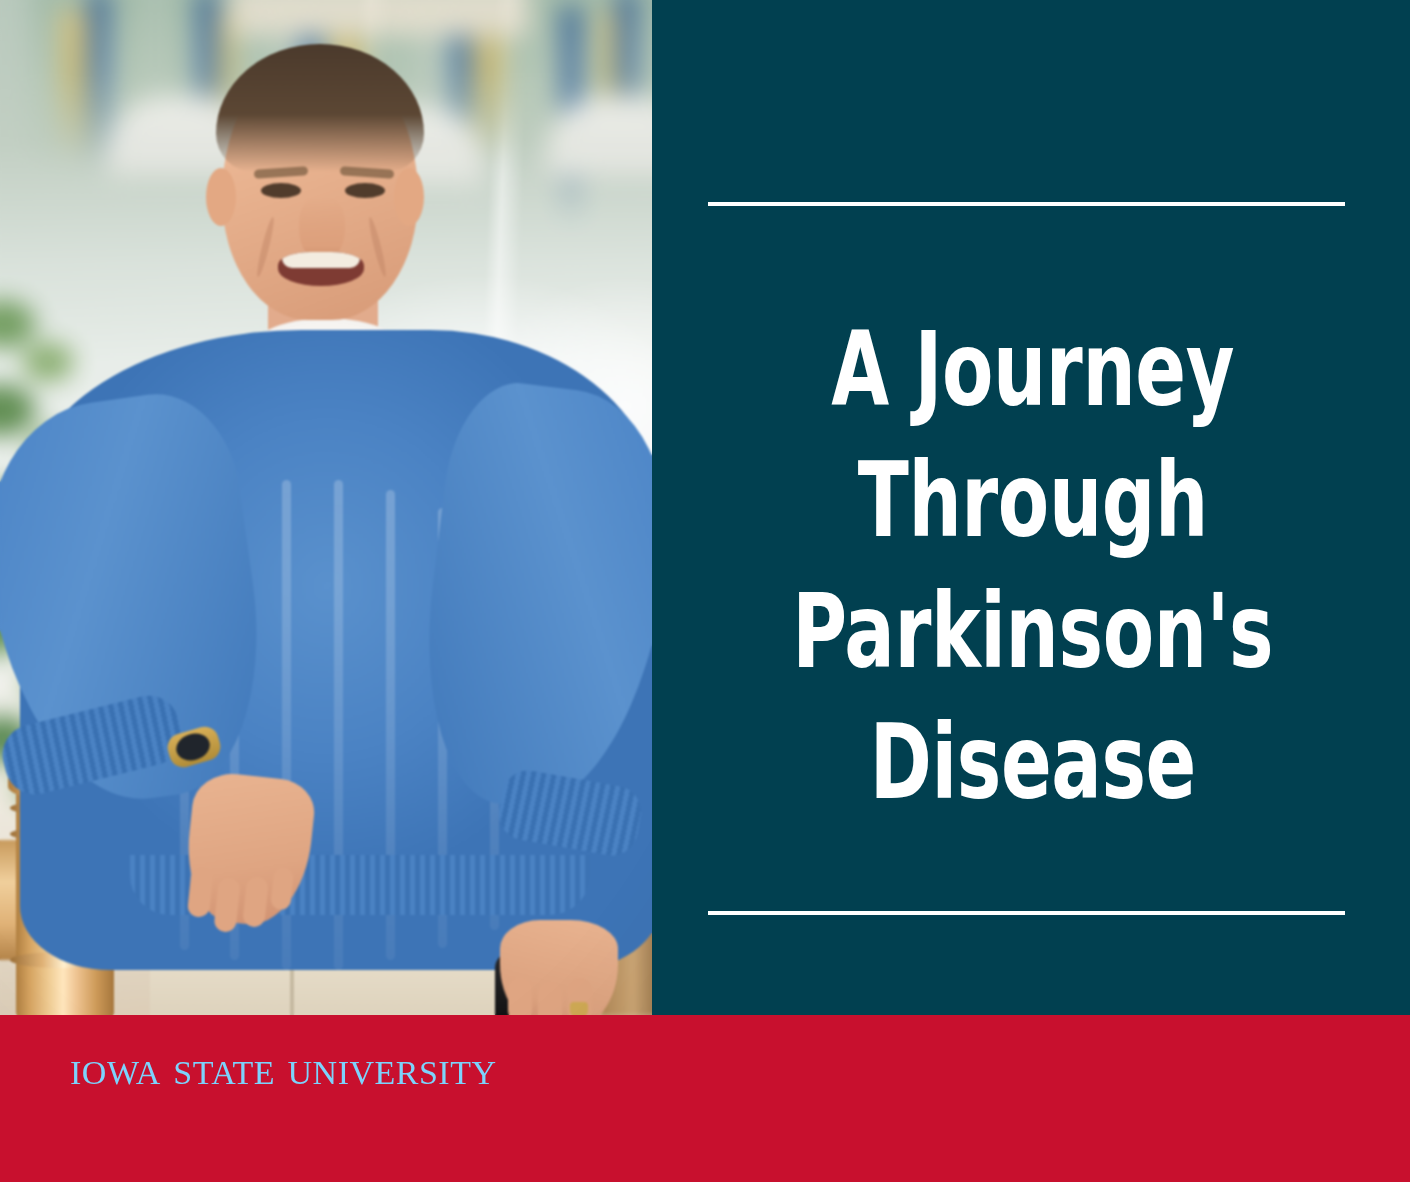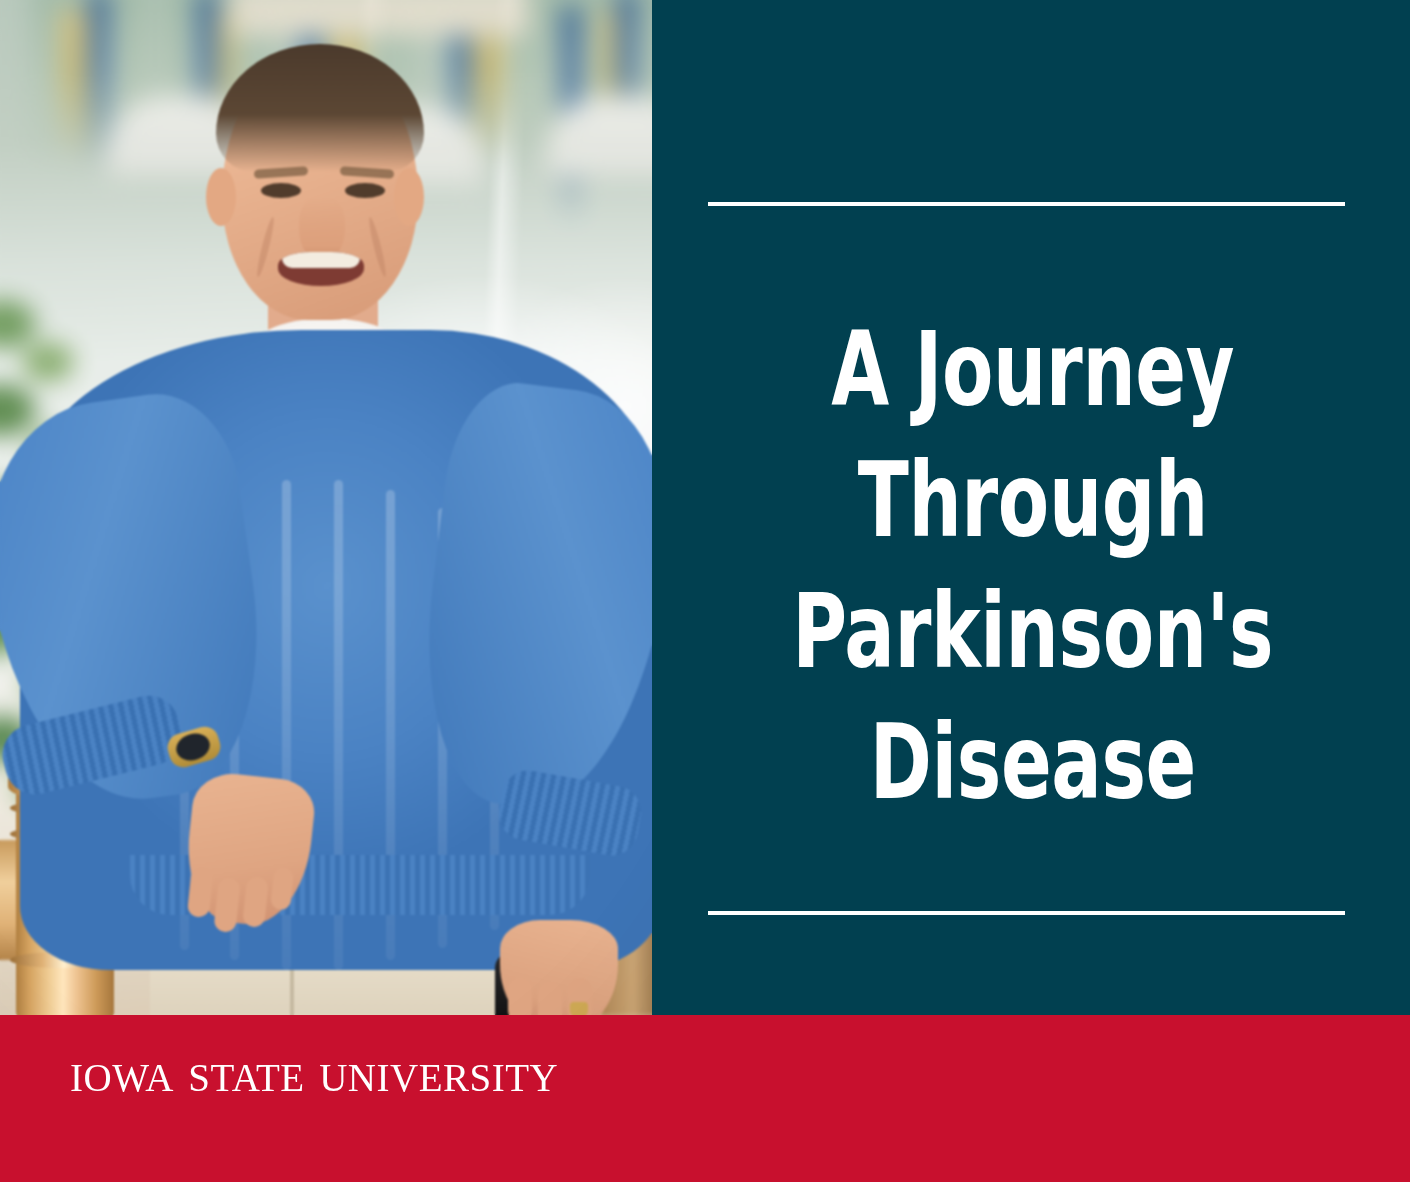--- a/index.html
+++ b/index.html
@@ -443,23 +443,23 @@
     width: 1410px;
     height: 167px;
     background: #C8102E;
   }
   .logo {
     position: absolute;
     left: 70px;
     top: 28px;
   }
   .logo-primary {
-    color: #ffffff;
+    color: #7dd3fc;
     font-family: "Liberation Serif", "DejaVu Serif", serif;
-    font-size: 56px;
+    font-size: 48px;
     font-weight: 400;
     letter-spacing: 0.5px;
     line-height: 1.04;
     font-variant: small-caps;
     text-transform: lowercase;
     white-space: nowrap;
   }
   .logo-secondary {
     color: #ffffff;
     font-family: "Liberation Serif", "DejaVu Serif", serif;

